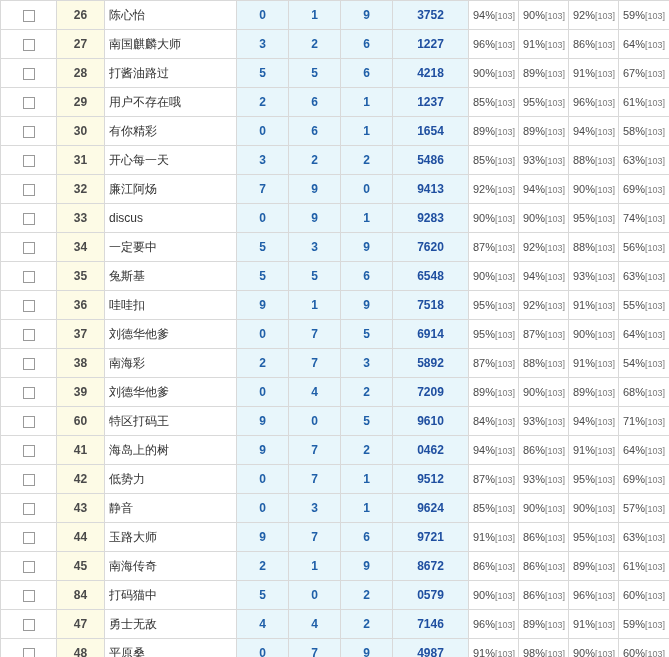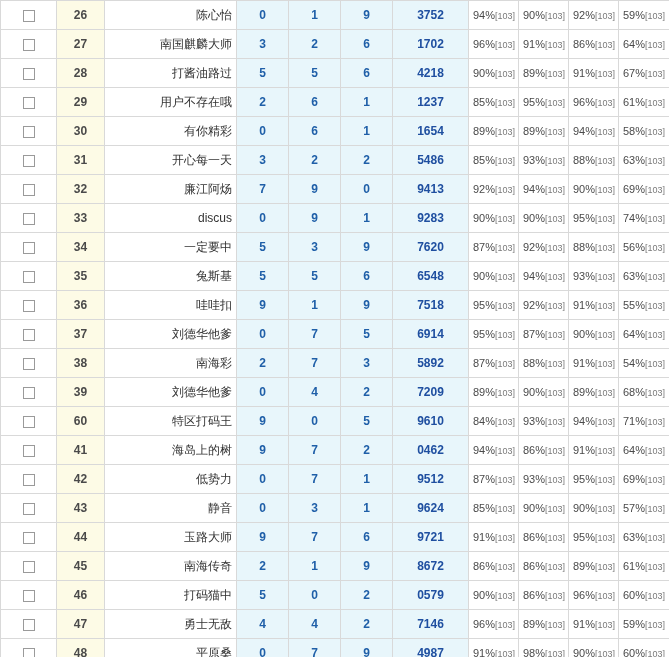--- a/index.html
+++ b/index.html
@@ -48,21 +48,21 @@
   }
   td.cell-rank {
     background: #fdfbe6;
     text-align: center;
     color: #4a4a4a;
     font-weight: bold;
     font-size: 12px;
   }
   td.cell-name {
     background: #ffffff;
-    text-align: right;
+    text-align: left;
     color: #333333;
     font-size: 12px;
   }
   td.cell-num {
     background: #e8f6fb;
     text-align: center;
     color: #1f5fa8;
     font-weight: bold;
     font-size: 13px;
   }
@@ -124,21 +124,21 @@
           <td class="cell-pct"><span class="pct-main">92%</span><span class="pct-sub">[103]</span></td>
           <td class="cell-pct"><span class="pct-main">59%</span><span class="pct-sub">[103]</span></td>
         </tr>
         <tr>
           <td class="cell-check"><span class="chk"></span></td>
           <td class="cell-rank">27</td>
           <td class="cell-name">南国麒麟大师</td>
           <td class="cell-num">3</td>
           <td class="cell-num">2</td>
           <td class="cell-num">6</td>
-          <td class="cell-score">1702</td>
+          <td class="cell-score">1227</td>
           <td class="cell-pct"><span class="pct-main">96%</span><span class="pct-sub">[103]</span></td>
           <td class="cell-pct"><span class="pct-main">91%</span><span class="pct-sub">[103]</span></td>
           <td class="cell-pct"><span class="pct-main">86%</span><span class="pct-sub">[103]</span></td>
           <td class="cell-pct"><span class="pct-main">64%</span><span class="pct-sub">[103]</span></td>
         </tr>
         <tr>
           <td class="cell-check"><span class="chk"></span></td>
           <td class="cell-rank">28</td>
           <td class="cell-name">打酱油路过</td>
           <td class="cell-num">5</td>
@@ -366,21 +366,21 @@
           <td class="cell-num">1</td>
           <td class="cell-num">9</td>
           <td class="cell-score">8672</td>
           <td class="cell-pct"><span class="pct-main">86%</span><span class="pct-sub">[103]</span></td>
           <td class="cell-pct"><span class="pct-main">86%</span><span class="pct-sub">[103]</span></td>
           <td class="cell-pct"><span class="pct-main">89%</span><span class="pct-sub">[103]</span></td>
           <td class="cell-pct"><span class="pct-main">61%</span><span class="pct-sub">[103]</span></td>
         </tr>
         <tr>
           <td class="cell-check"><span class="chk"></span></td>
-          <td class="cell-rank">46</td>
+          <td class="cell-rank">84</td>
           <td class="cell-name">打码猫中</td>
           <td class="cell-num">5</td>
           <td class="cell-num">0</td>
           <td class="cell-num">2</td>
           <td class="cell-score">0579</td>
           <td class="cell-pct"><span class="pct-main">90%</span><span class="pct-sub">[103]</span></td>
           <td class="cell-pct"><span class="pct-main">86%</span><span class="pct-sub">[103]</span></td>
           <td class="cell-pct"><span class="pct-main">96%</span><span class="pct-sub">[103]</span></td>
           <td class="cell-pct"><span class="pct-main">60%</span><span class="pct-sub">[103]</span></td>
         </tr>

